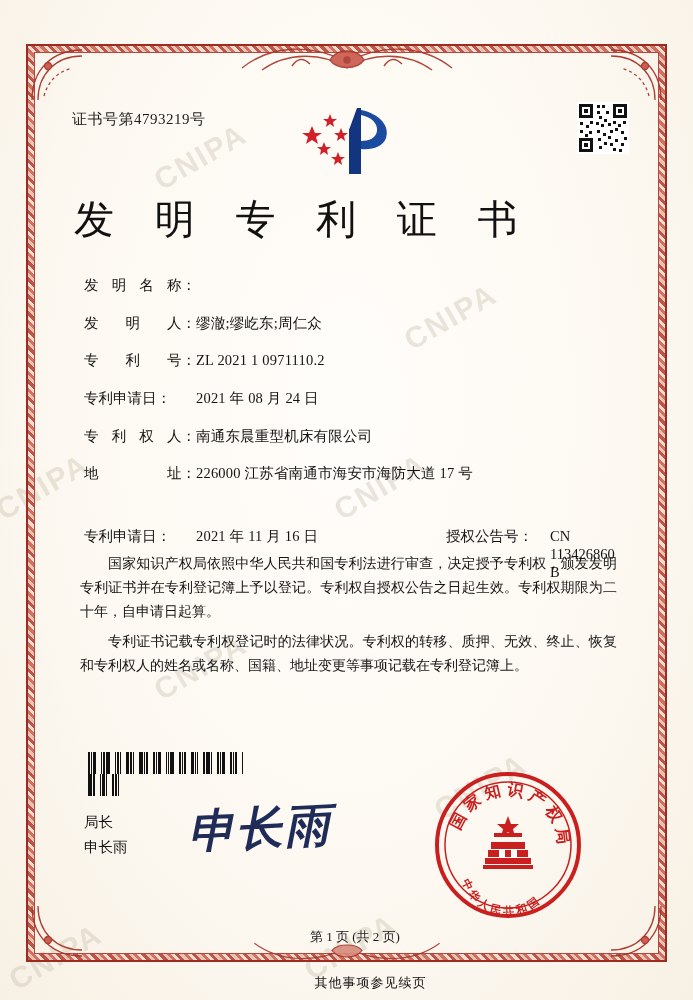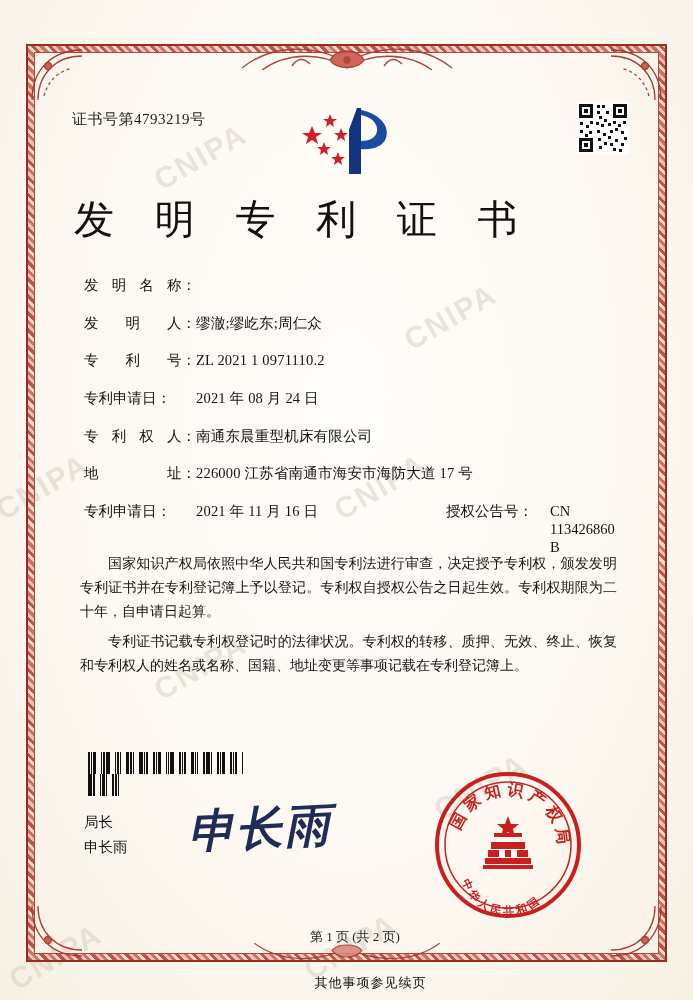--- a/index.html
+++ b/index.html
@@ -186,20 +186,21 @@
     justify-content: space-between;
   }
   .fvalue {
     flex: 1;
     letter-spacing: .2px;
   }
   .frow.pair .fvalue { flex: 0 0 250px; }
   .frow .second-label {
     flex: 0 0 104px;
     white-space: nowrap;
+    margin-top: 25px;
   }
   .frow .second-value { flex: 1; }
 
   .paras {
     position: absolute;
     left: 20px;
     top: 472px;
     width: 545px;
     font-size: 14px;
     color: #141414;

